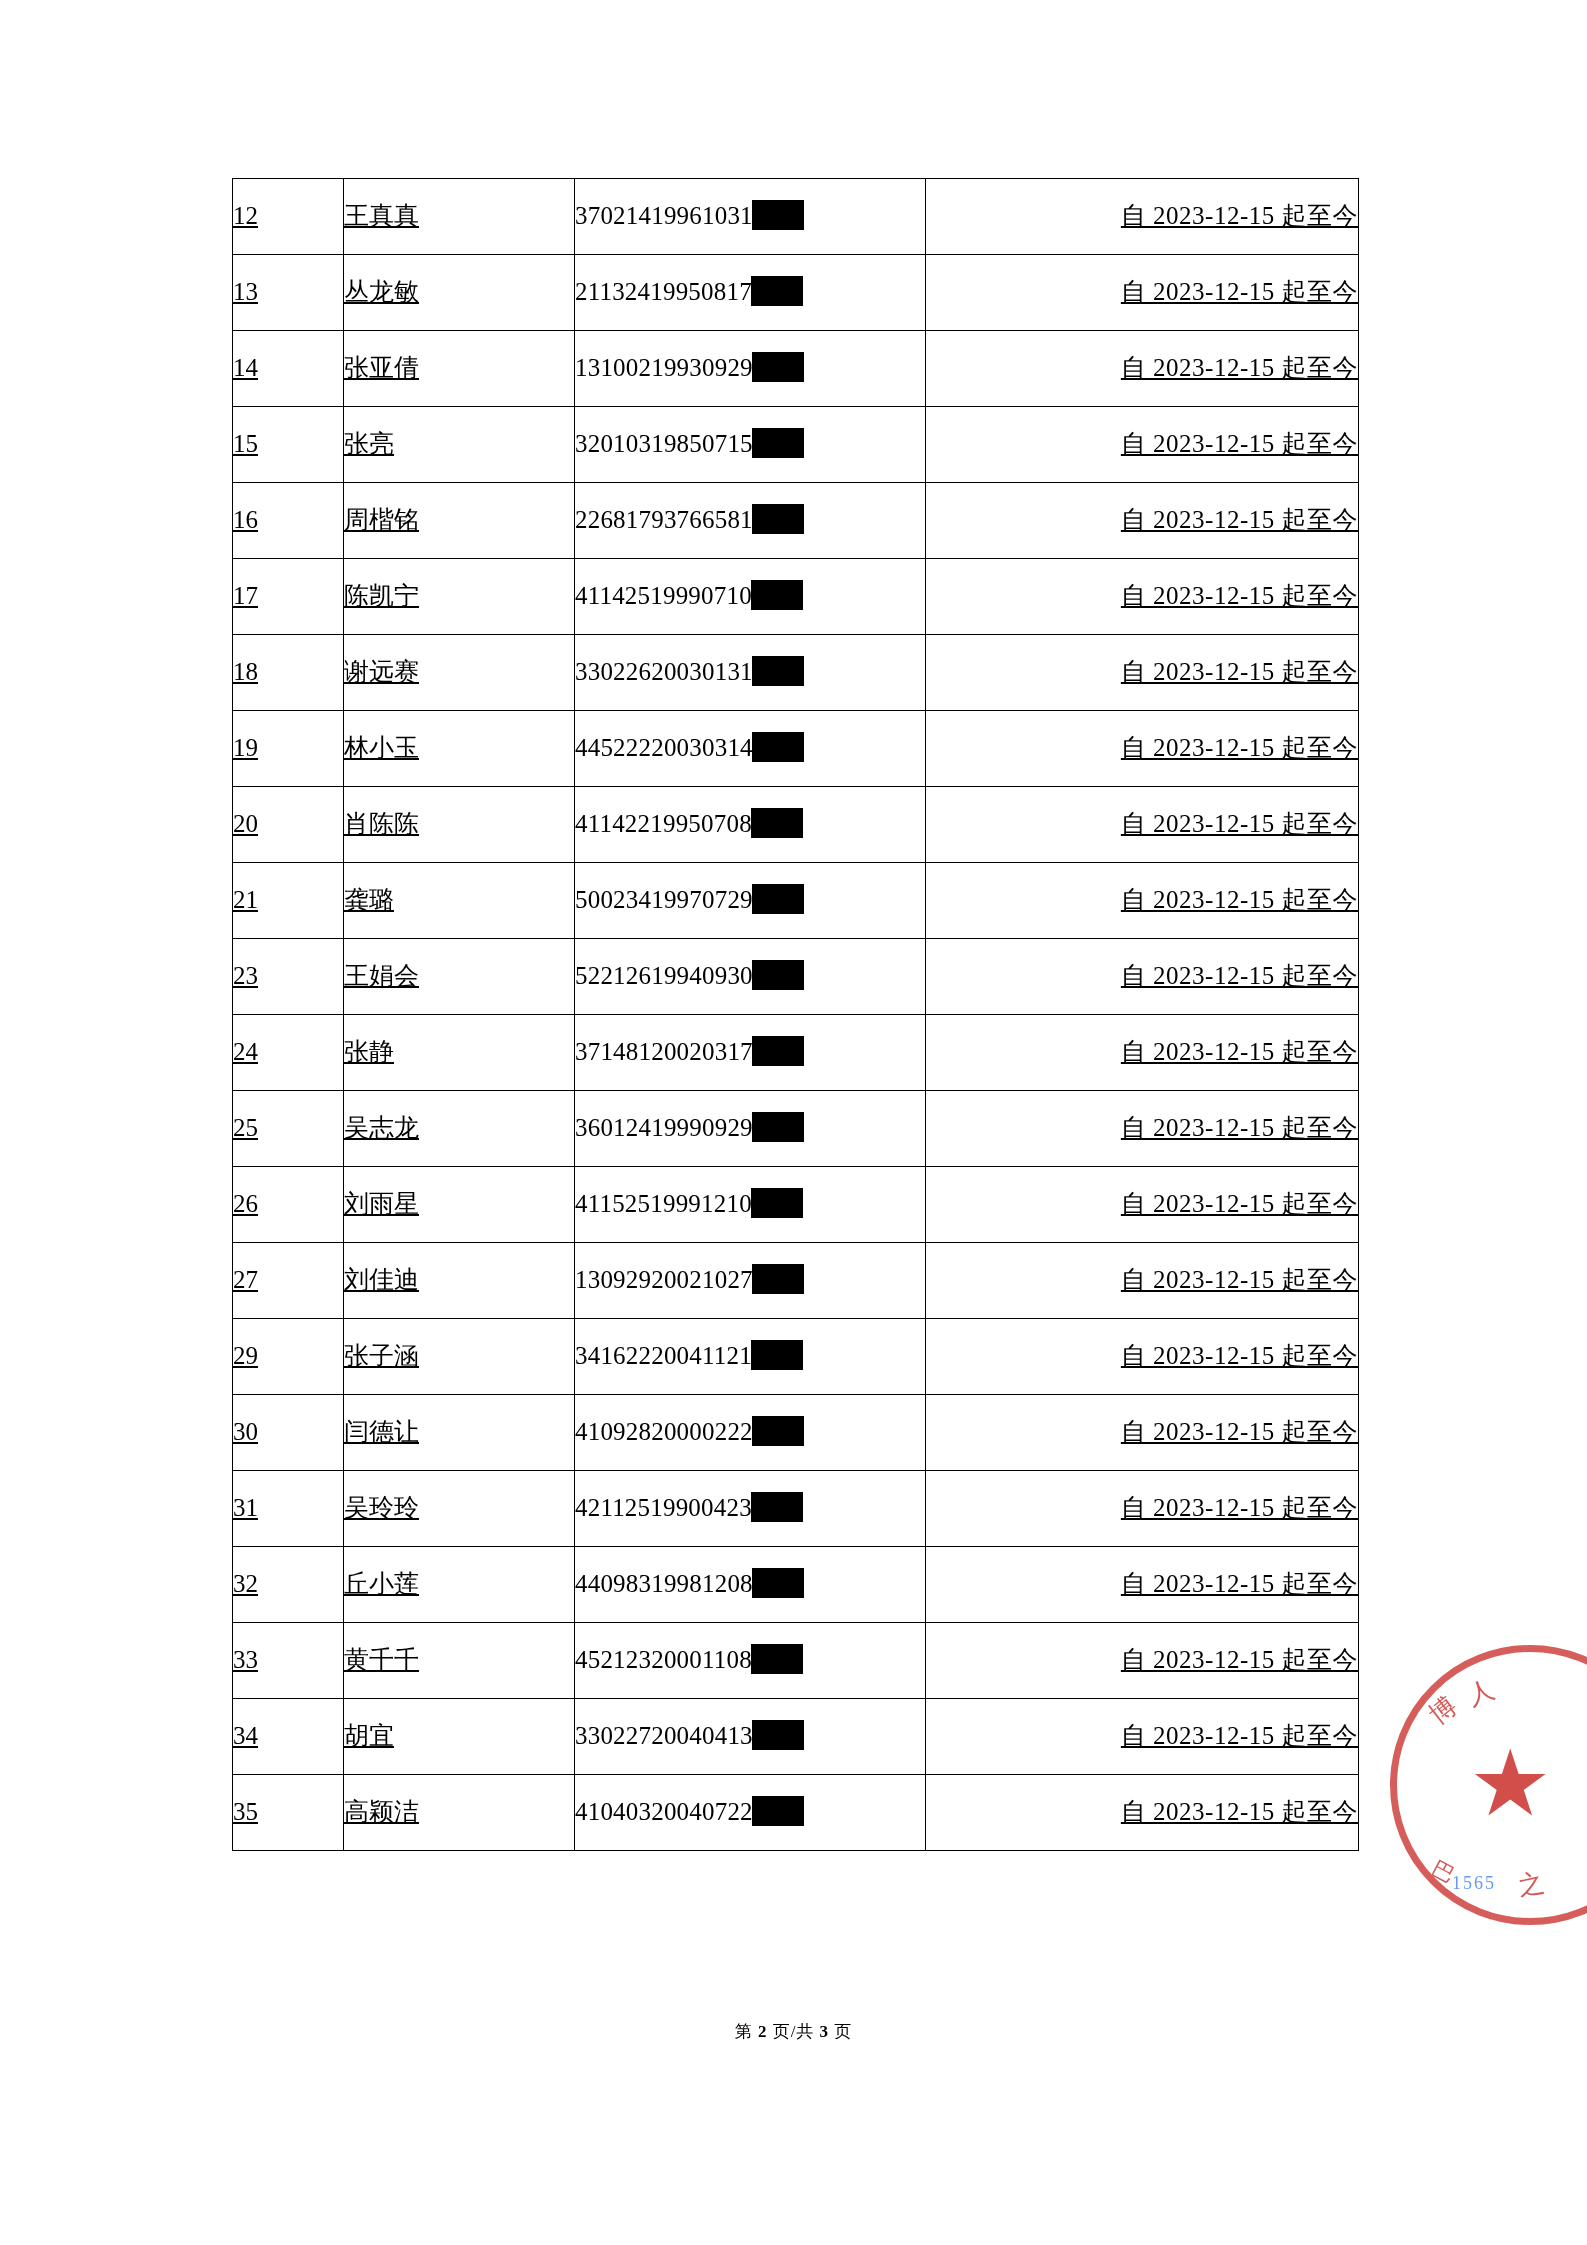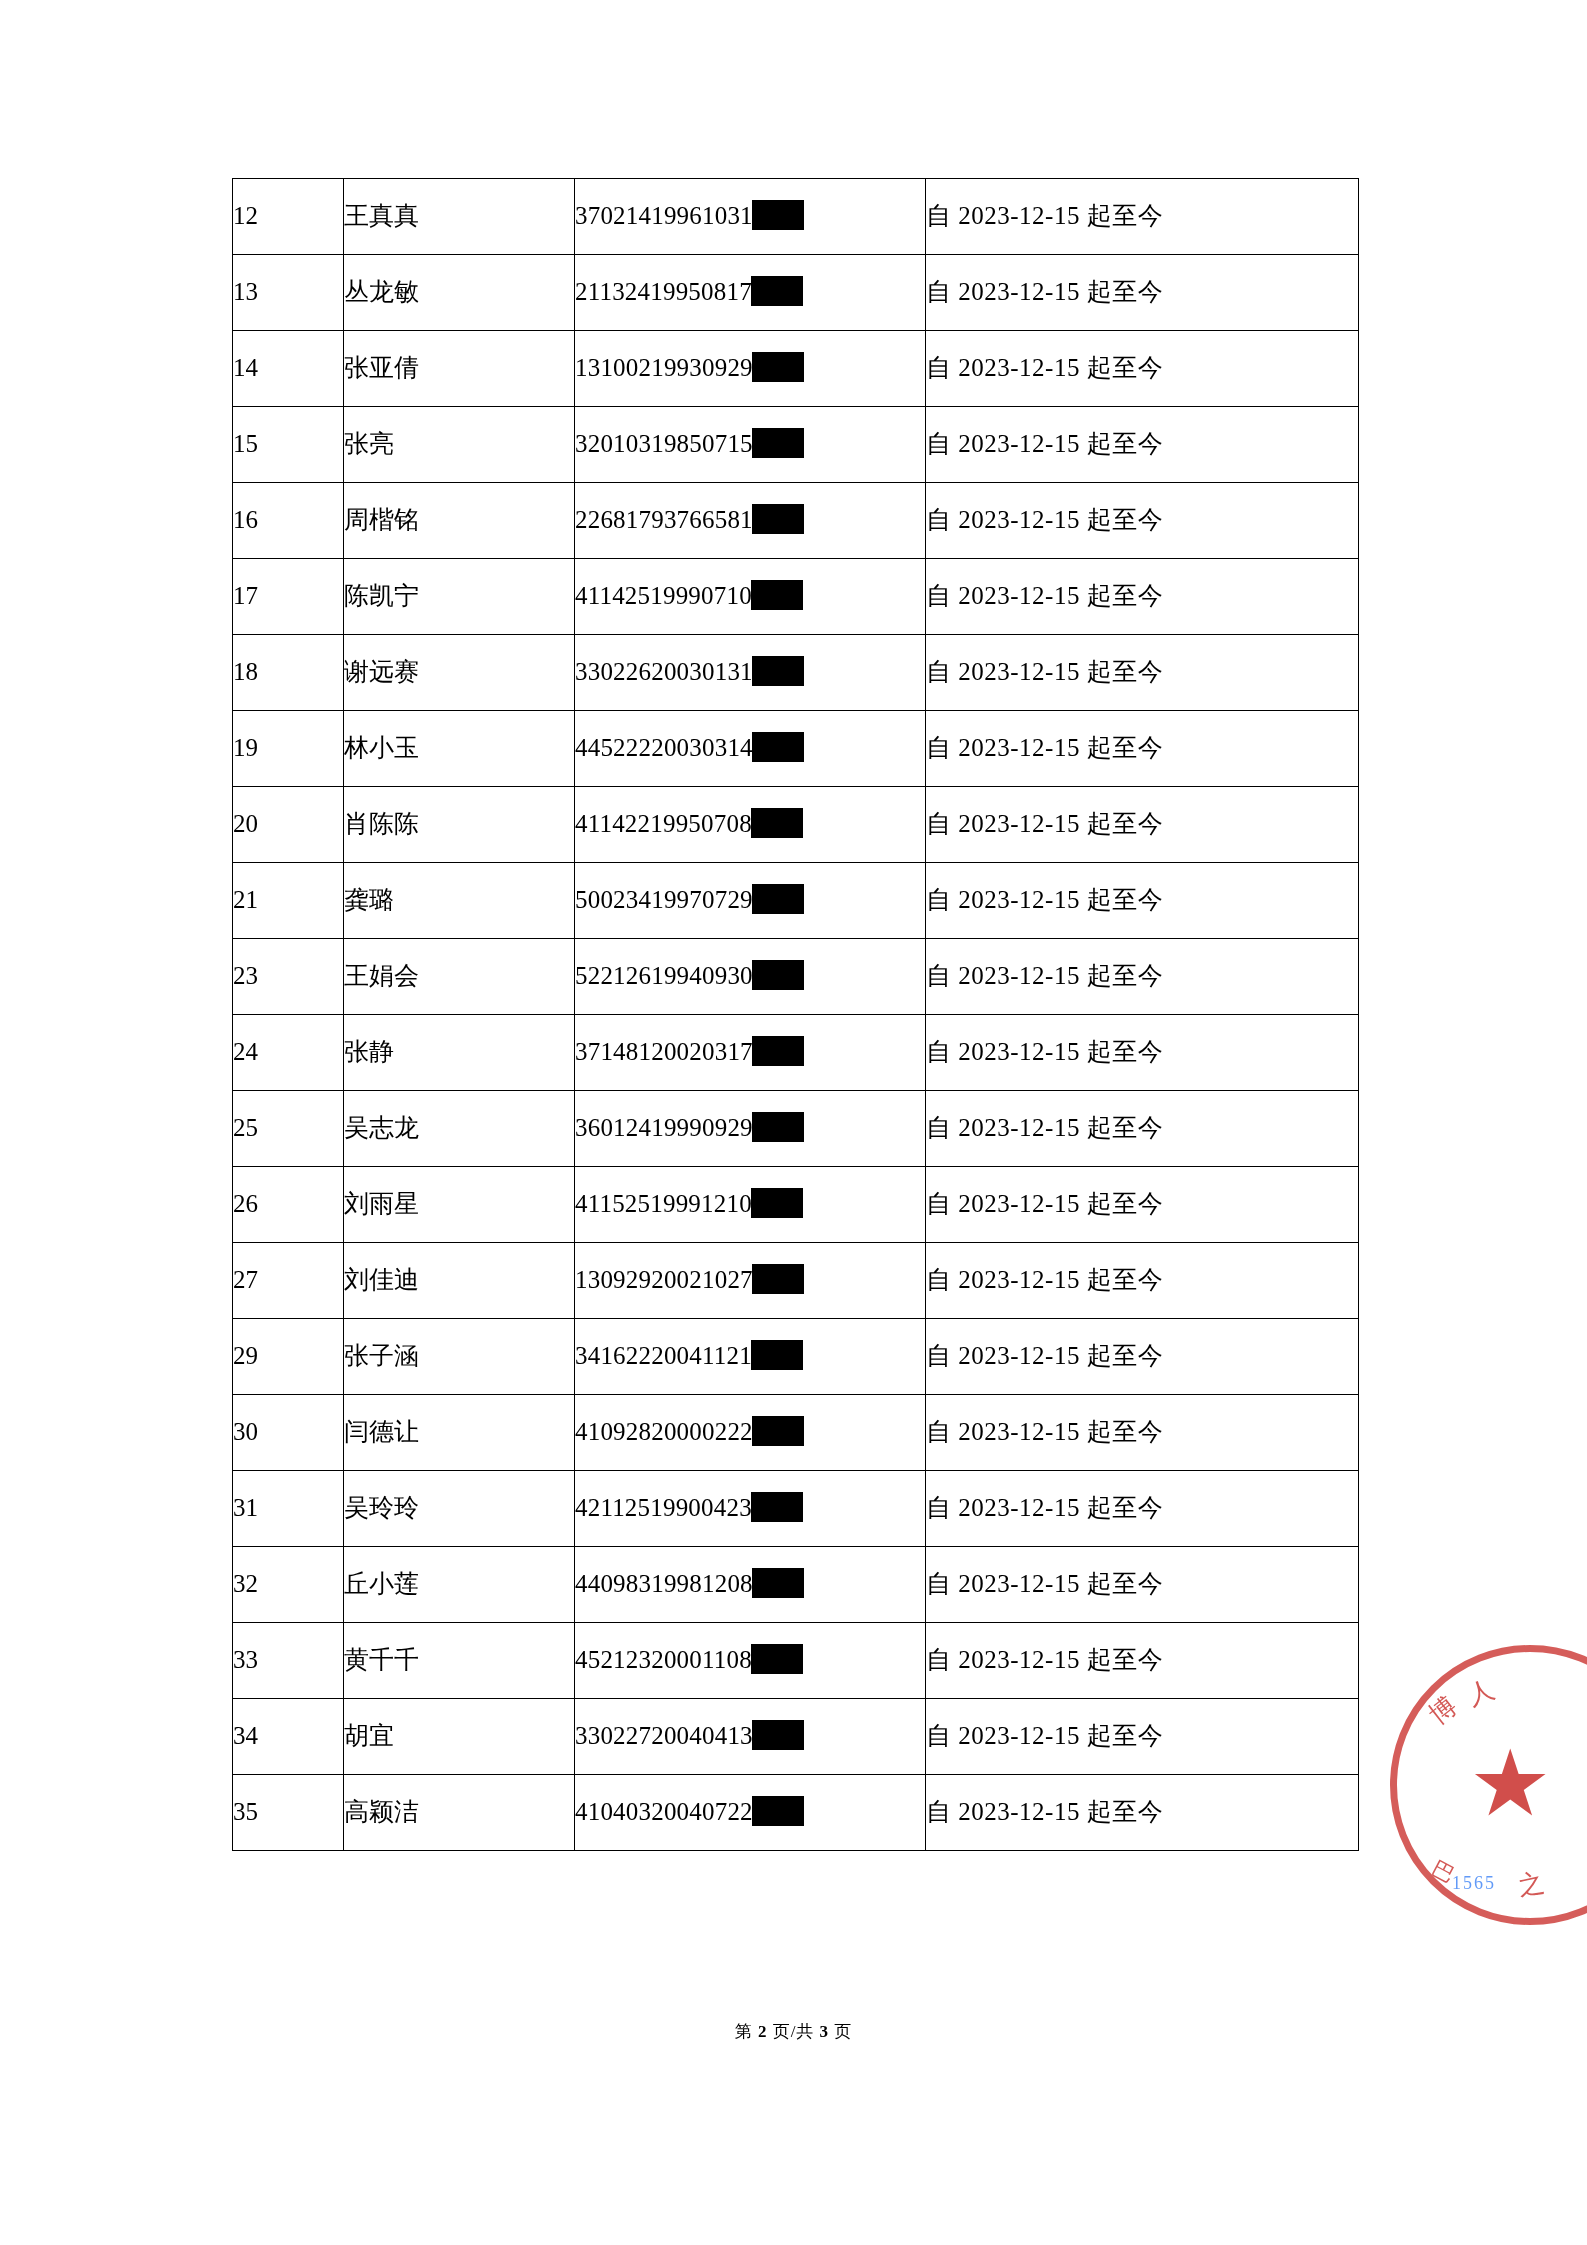--- a/index.html
+++ b/index.html
@@ -21,33 +21,34 @@
     width: 1587px;
     height: 2245px;
   }
   .doc-table {
     position: absolute;
     left: 232px;
     top: 178px;
     width: 1122px;
     border-collapse: collapse;
     table-layout: fixed;
+    text-decoration: underline;
   }
   .doc-table td {
     border: 1.5px solid #000000;
     height: 75px;
     padding: 0 0 0 0;
     vertical-align: middle;
     font-size: 25px;
     line-height: 1.3;
   }
   .col-index { width: 110px; }
   .col-name  { width: 230px; }
   .col-id    { width: 350px; margin-top: 32px; }
-  .col-date  { width: 432px; }
+  .col-date  { width: 432px; text-align: right; }
 
   .cell-pad-index { padding-left: 18px; }
   .cell-pad-name  { padding-left: 22px; }
   .cell-pad-id    { padding-left: 16px; }
   .cell-pad-date  { padding-left: 28px; }
 
   .id-wrap {
     display: inline-block;
     white-space: nowrap;
     letter-spacing: 0.2px;

